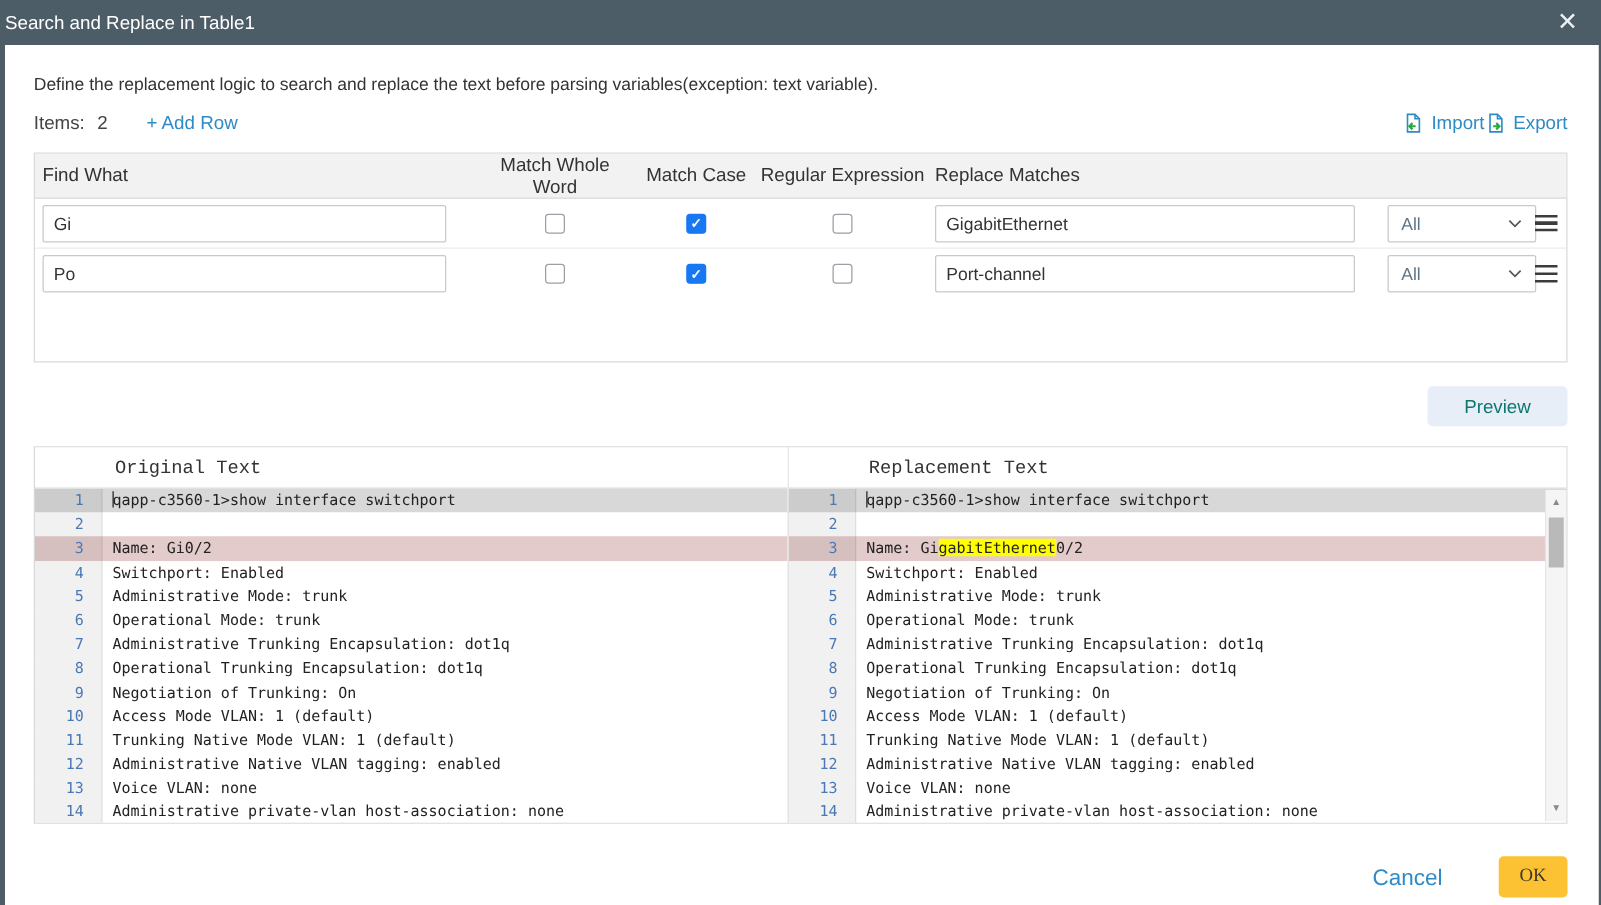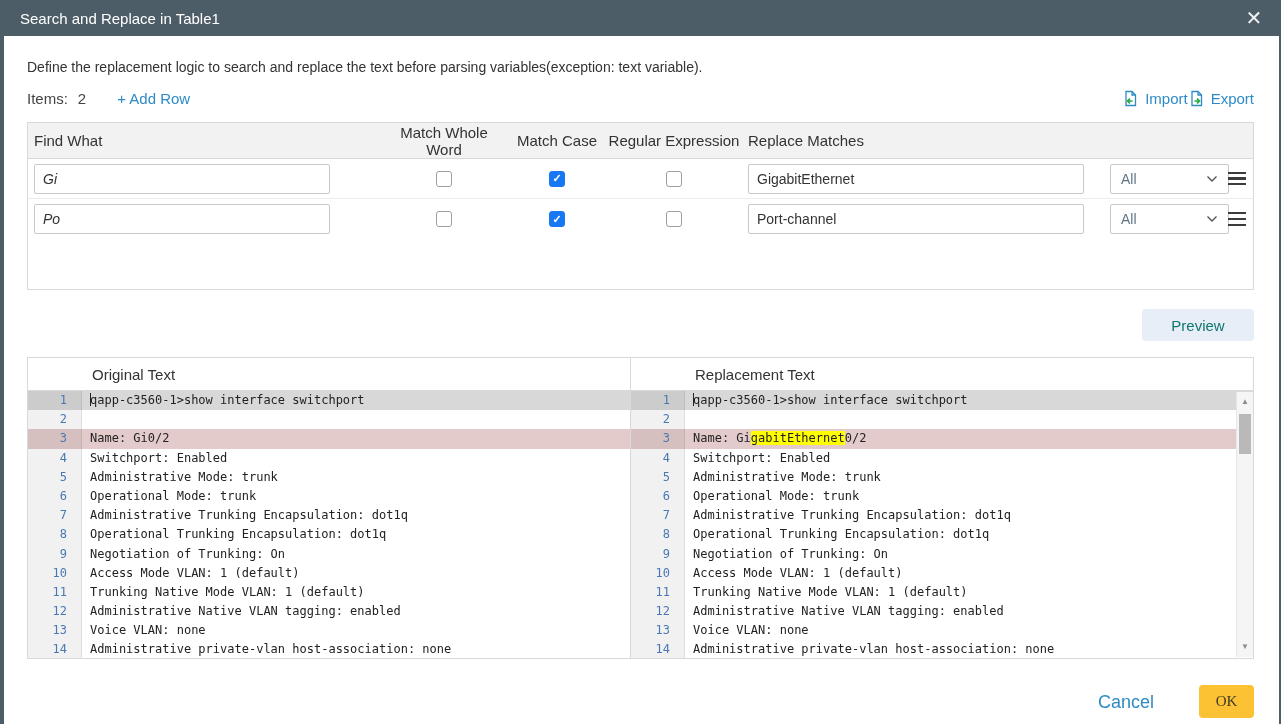--- a/index.html
+++ b/index.html
@@ -3,21 +3,21 @@
 <meta charset="utf-8">
 <style>
   * { margin:0; padding:0; box-sizing:border-box; }
   html,body { width:1281px; height:724px; overflow:hidden; }
   body { background:#4d5d68; font-family:"Liberation Sans", sans-serif; position:relative; }
 
   .dialog { position:absolute; left:4px; top:0; width:1275px; height:724px; background:#fff; }
 
   
   .titlebar { position:absolute; left:-4px; top:0; width:1281px; height:36px; background:#4d5d68;
-              display:flex; align-items:center; padding:0 20px; }
+              display:flex; align-items:center; padding:0 4px; }
   .titlebar .title { color:#fff; font-size:15px; }
   .close-btn { position:absolute; right:16px; top:7px; width:22px; height:22px; color:#eef2f5;
                font-size:20px; line-height:22px; text-align:center; cursor:pointer; font-weight:300; }
 
   
   .description { position:absolute; left:23px; top:59px; font-size:14px; color:#333; }
   .items-row { position:absolute; left:23px; top:90px; font-size:15px; color:#444; display:flex; gap:8px; align-items:center; }
   .items-count { margin-left:2px; }
   .link { color:#2e8bc5; cursor:pointer; text-decoration:none; font-size:15px; }
   .io-links { position:absolute; right:25px; top:90px; display:flex; align-items:center; }
@@ -27,21 +27,21 @@
   .rtable { position:absolute; left:23px; top:122px; width:1227px; height:168px; border:1px solid #d9d9d9; background:#fff; }
   .trow { display:grid; grid-template-columns:352px 128px 98px 136px 350px 128px 1fr; align-items:center; }
   .thead { height:36px; background:#f2f2f2; border-bottom:1px solid #d9d9d9; font-size:15px; color:#333; }
   .thead .cell { padding:0 2px; }
   .cell.c-left { padding-left:6px; }
   .cell.c-center { text-align:center; }
   .drow { height:40px; border-bottom:1px solid #ececec; }
   .drow:last-child { border-bottom:none; }
   .txt-input { height:30px; border:1px solid #c9c9c9; border-radius:2px; font-size:14px; color:#333;
                padding:0 8px; font-family:"Liberation Sans", sans-serif; outline:none; background:#fff; }
-  .find-w { width:296px; margin-left:6px;font-style:italic; }
+  .find-w { width:323px; margin-left:6px; }
   .repl-w { width:336px; margin-left:6px; }
   .cb-wrap { display:flex; justify-content:center; }
   .cb { width:16px; height:16px; border:1.5px solid #9aa0a6; border-radius:3px; background:#fff; cursor:pointer;
         display:flex; align-items:center; justify-content:center; font-size:11px; color:transparent; }
   .cb.checked { background:#1877f2; border-color:#1877f2; color:#fff; }
   .cb.checked::after { content:"✓"; font-weight:bold; }
   .select-box { width:119px; height:30px; margin-left:18px; border:1px solid #c9c9c9; border-radius:2px; background:#fff;
                 display:flex; align-items:center; justify-content:space-between; padding:0 10px; cursor:pointer; }
   .select-box .val { font-size:14px; color:#5f7585; }
   .menu-btn { width:18px; height:14px; margin:0 auto; display:flex; flex-direction:column; justify-content:space-between; cursor:pointer; }
@@ -51,21 +51,21 @@
   .preview-btn { position:absolute; right:25px; top:309px; width:112px; height:32px; background:#e7eef8;
                  border:none; border-radius:4px; color:#0f766e; font-size:15px; cursor:pointer;
                  font-family:"Liberation Sans", sans-serif; }
 
   
   .compare { position:absolute; left:23px; top:357px; width:1227px; height:302px; border:1px solid #d9d9d9; display:flex; background:#fff; }
   .panel { position:relative; height:100%; }
   .panel.left { width:603px; border-right:1px solid #d9d9d9; }
   .panel.right { flex:1; }
   .panel-head { height:33px; border-bottom:1px solid #d9d9d9; display:flex; align-items:center; padding-left:64px;
-                font-size:15px; color:#333; background:#fff; }
+                font-size:15px; color:#333; background:#fff;font-family:Liberation Mono, monospace; }
   .lines { position:absolute; left:0; right:0; top:33px; bottom:0; overflow:hidden; }
   .line { display:flex; height:19.2px; align-items:center; font-family:"DejaVu Sans Mono", monospace; font-size:12px; color:#222; }
   .line .ln { width:54px; flex:0 0 54px; text-align:right; padding-right:14px; color:#4a78b5; background:rgba(0,0,0,0.055);
               height:100%; line-height:19.2px; border-right:1px solid rgba(0,0,0,0.08); }
   .line .code { padding-left:8px; white-space:pre; height:100%; line-height:19.2px; }
   .line.normal { background:#fff; }
   .line.selected { background:#d8d8d8; }
   .line.changed { background:#e3cbcb; }
   .mark { background:#ffff00; }
   .caret { display:inline-block; width:0; border-left:1px solid #222; height:13px; vertical-align:-2px; margin-right:-1px; }

